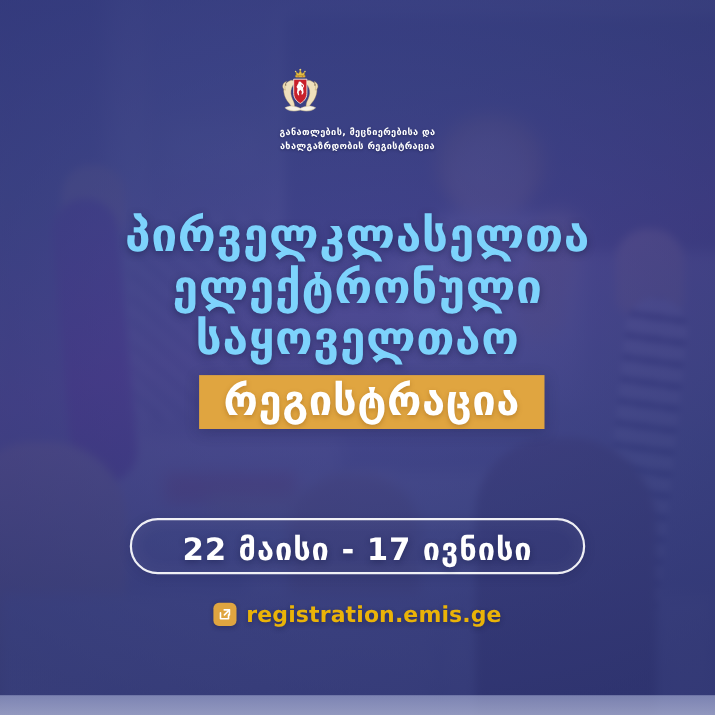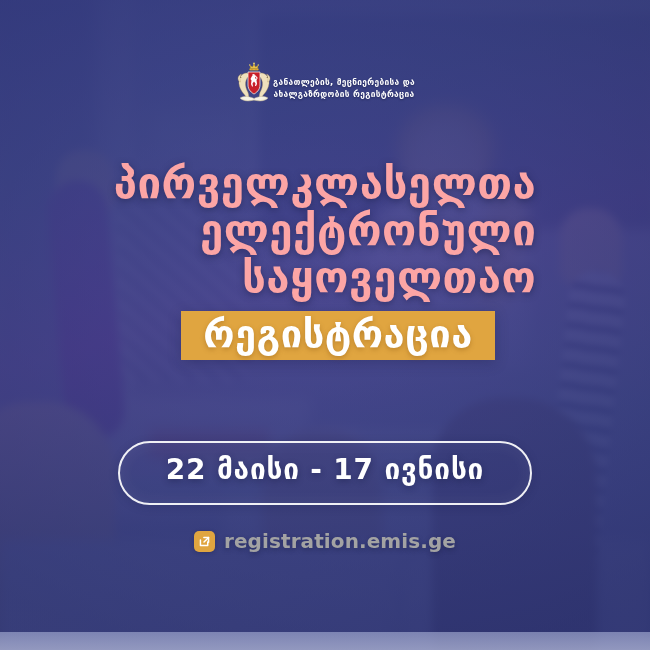--- a/index.html
+++ b/index.html
@@ -227,40 +227,40 @@
     position: absolute;
     inset: 0;
     display: flex;
     flex-direction: column;
     align-items: center;
   }
 
   .brand {
     margin-top: 62px;
     display: flex;
-    flex-direction: row;
-    align-items: center;
+    flex-direction: column;
+    align-items: flex-start;
   }
   .emblem { width: 38px; height: 46px; display: block; }
 
   .ministry {
     margin-top: 7px;
     text-align: center;
     color: #ffffff;
     font-size: 8.4px;
     line-height: 11.5px;
     letter-spacing: 0.3px;
     font-weight: bold;
     text-shadow: 0 1px 2px rgba(20,24,60,.55);
   }
 
   .headline {
     margin-top: 52px;
-    text-align: right;
-    color: #fca5a5;
+    text-align: center;
+    color: #7dd3fc;
     font-weight: bold;
     font-size: 42px;
     line-height: 47px;
     letter-spacing: 0.5px;
     text-shadow: 0 2px 7px rgba(22,26,66,.5);
   }
   .headline .ln { display: block; white-space: nowrap; }
 
   .badge {
     margin-top: 10px;
@@ -277,21 +277,21 @@
   }
 
   .date-pill {
     margin-top: 81px;
     border: 2px solid rgba(255,255,255,0.92);
     border-radius: 40px;
     color: #ffffff;
     font-weight: bold;
     font-size: 28px;
     line-height: 30px;
-    padding: 12px 46px 18px 46px;
+    padding: 12px 46px 5px 46px;
     letter-spacing: 0.8px;
     text-shadow: 0 2px 6px rgba(22,26,66,.45);
     box-shadow: 0 2px 10px rgba(20,24,60,.18), inset 0 0 18px rgba(255,255,255,.06);
   }
 
   .url-row {
     margin-top: 24px;
     display: flex;
     align-items: center;
     gap: 9px;
@@ -299,21 +299,21 @@
   .url-icon {
     width: 21px; height: 21px;
     border-radius: 5px;
     background: #e0a540;
     display: flex; align-items: center; justify-content: center;
     flex: none;
     box-shadow: 0 1px 4px rgba(20,24,60,.3);
   }
   .url-icon svg { display: block; }
   .url-text {
-    color: #a3a3a3;
+    color: #eab308;
     font-weight: bold;
     font-size: 20px;
     letter-spacing: 0.1px;
     text-shadow: 0 2px 5px rgba(22,26,66,.45);
   }
 </style>
 </head>
 <body>
 
 <div class="poster">

